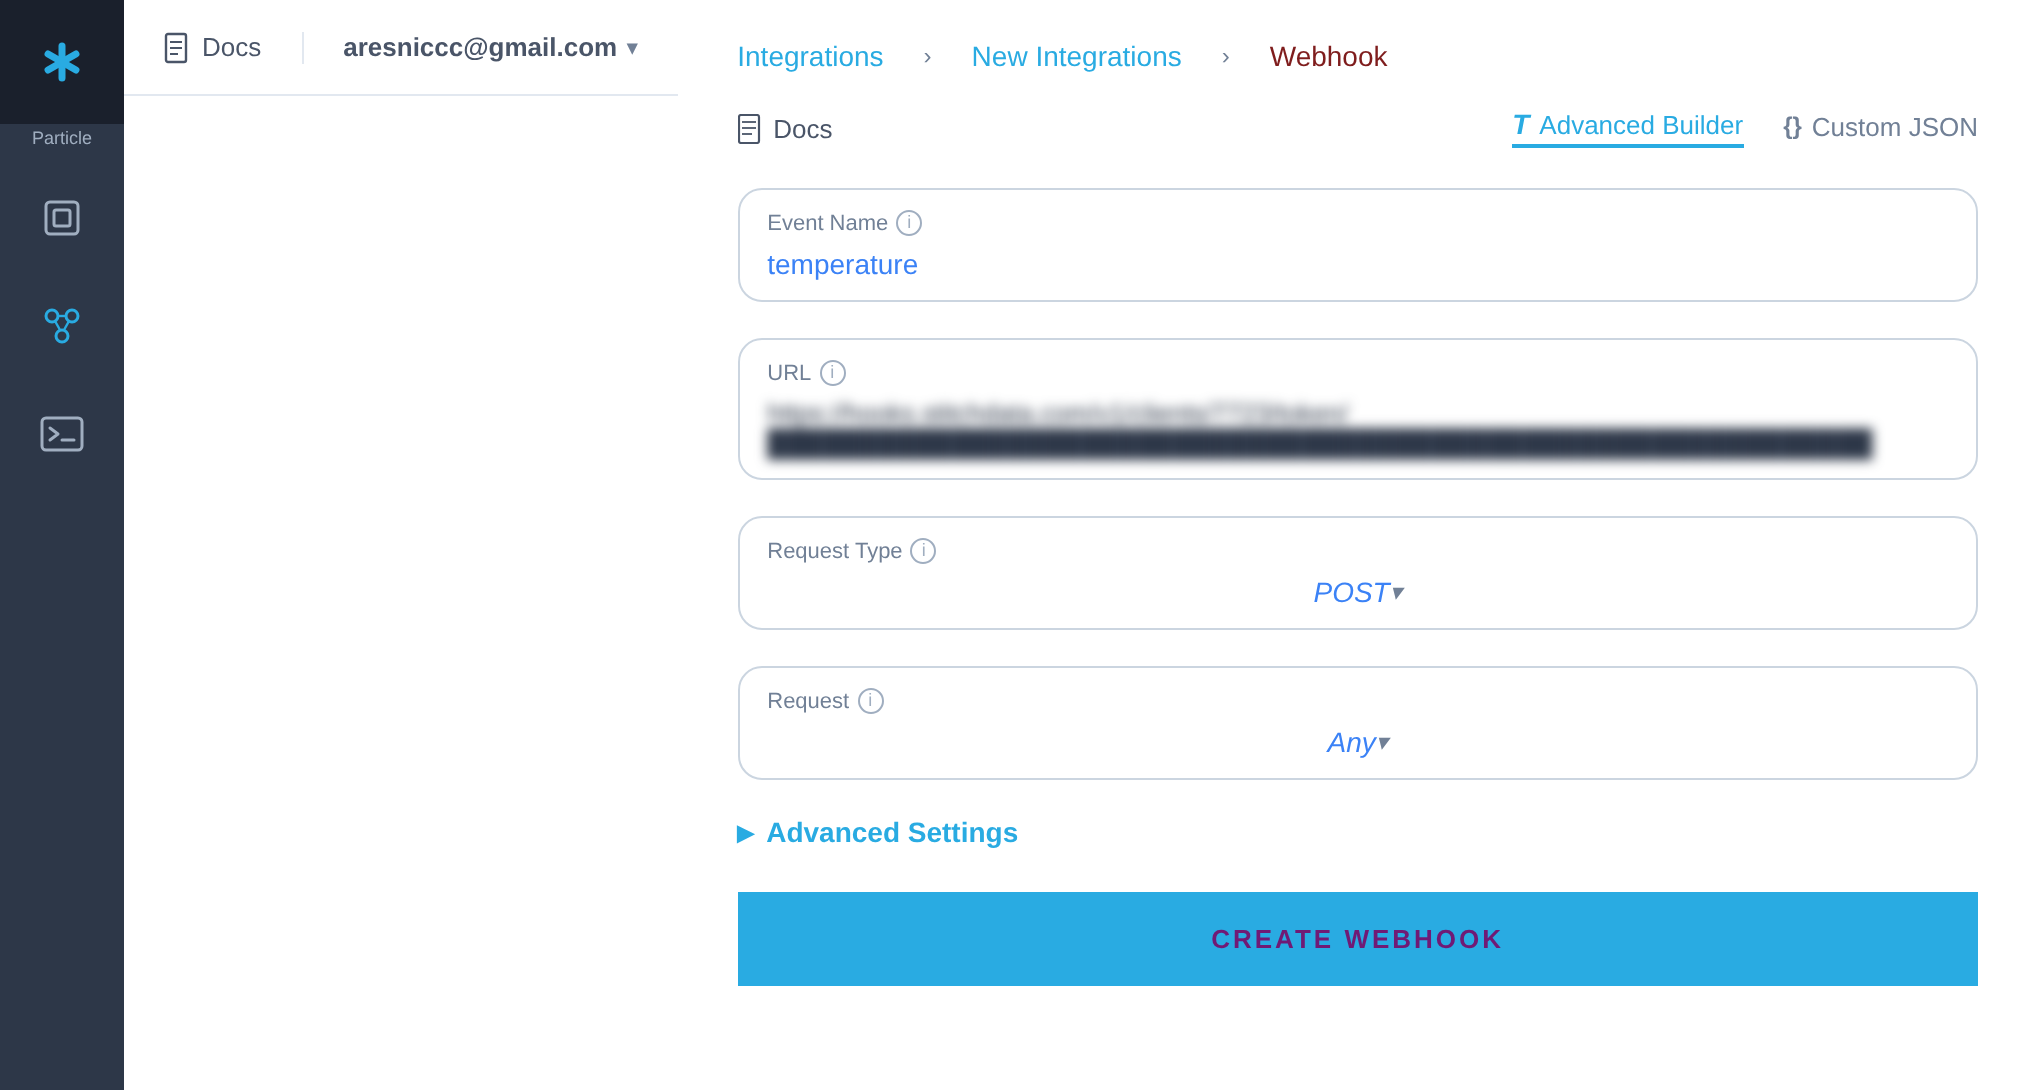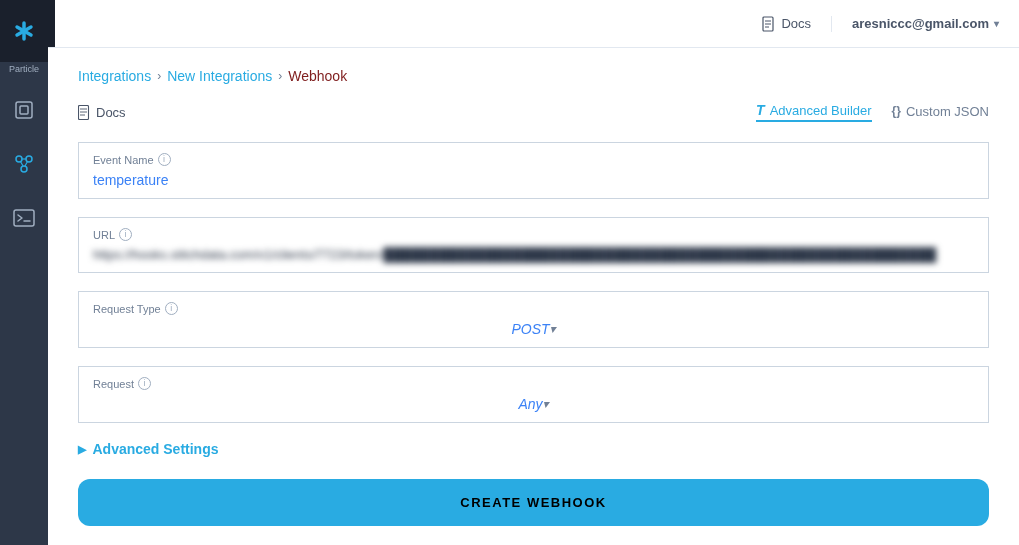--- a/index.html
+++ b/index.html
@@ -1,20 +1,20 @@
 <!DOCTYPE html>
 <html><head>
   <meta charset="utf-8">
   <style>
     * { box-sizing: border-box; margin: 0; padding: 0; }
     body { font-family: 'Helvetica Neue', Arial, sans-serif; background: #fff; color: #333; height: 545px; width: 1019px; overflow: hidden; display: flex; }
 
     
     .sidebar {
-      width: 48px;
+      width: 62px;
       background: #2d3748;
       display: flex;
       flex-direction: column;
       align-items: center;
       padding-top: 0;
       flex-shrink: 0;
       height: 545px;
     }
     .sidebar-logo {
       width: 62px;
@@ -43,21 +43,21 @@
     .sidebar-item.active { color: #29abe2; }
     .sidebar-icon {
       font-size: 20px;
       line-height: 1;
     }
 
     
     .main {
       flex: 1;
       display: flex;
-      flex-direction: column;
+      flex-direction: row;
       overflow: hidden;
     }
 
     
     .topbar {
       height: 48px;
       border-bottom: 1px solid #e2e8f0;
       display: flex;
       align-items: center;
       justify-content: flex-end;
@@ -91,21 +91,21 @@
       flex: 1;
       padding: 20px 30px;
       overflow-y: auto;
       background: #fff;
     }
 
     
     .breadcrumb {
       display: flex;
       align-items: center;
-      gap: 6px;
+      gap: 20px;
       margin-bottom: 18px;
       font-size: 14px;
     }
     .breadcrumb-link {
       color: #29abe2;
       cursor: pointer;
       text-decoration: none;
     }
     .breadcrumb-sep {
       color: #718096;
@@ -152,21 +152,21 @@
       font-size: 14px;
       font-weight: bold;
     }
 
     
     .form-group {
       margin-bottom: 18px;
     }
     .form-field {
       border: 1px solid #cbd5e0;
-      border-radius: 0;
+      border-radius: 12px;
       padding: 10px 14px;
       background: #fff;
     }
     .field-label {
       font-size: 11px;
       color: #718096;
       margin-bottom: 6px;
       display: flex;
       align-items: center;
       gap: 4px;
@@ -215,23 +215,23 @@
       margin-bottom: 22px;
     }
     .chevron-right {
       font-size: 11px;
     }
 
     
     .create-btn {
       width: 100%;
       background: #29abe2;
-      color: #000000;
+      color: #701a75;
       border: none;
-      border-radius: 12px;
+      border-radius: 0;
       padding: 16px;
       font-size: 13px;
       font-weight: 700;
       letter-spacing: 1.5px;
       text-transform: uppercase;
       cursor: pointer;
     }
 
     
     .star-svg { width: 28px; height: 28px; fill: #29abe2; }

